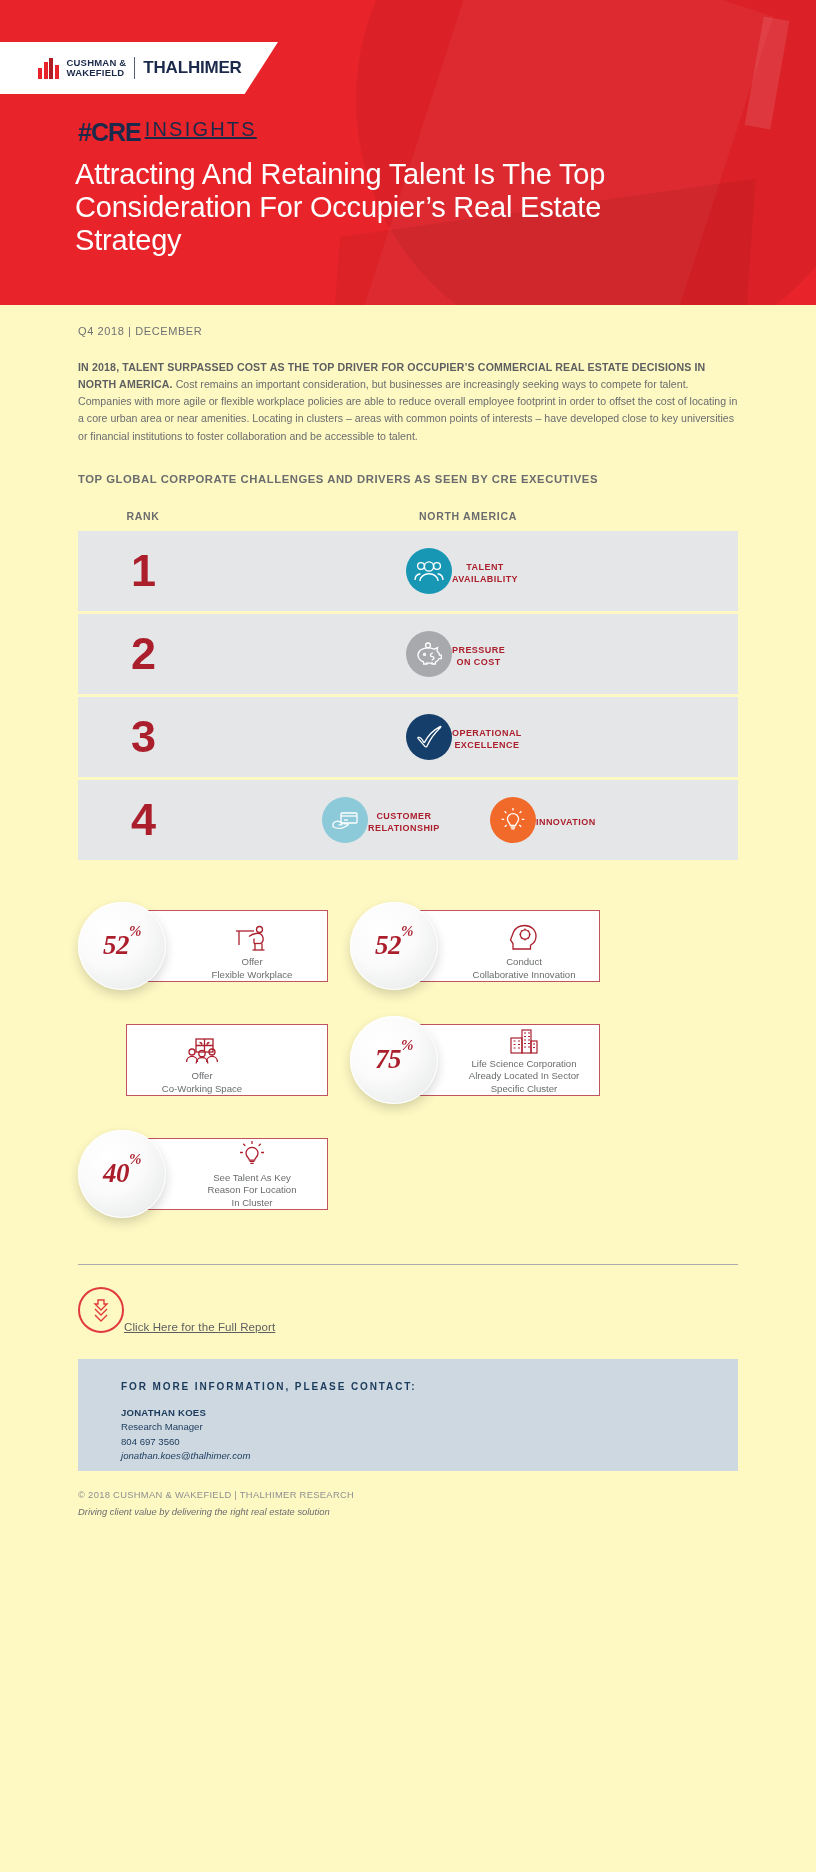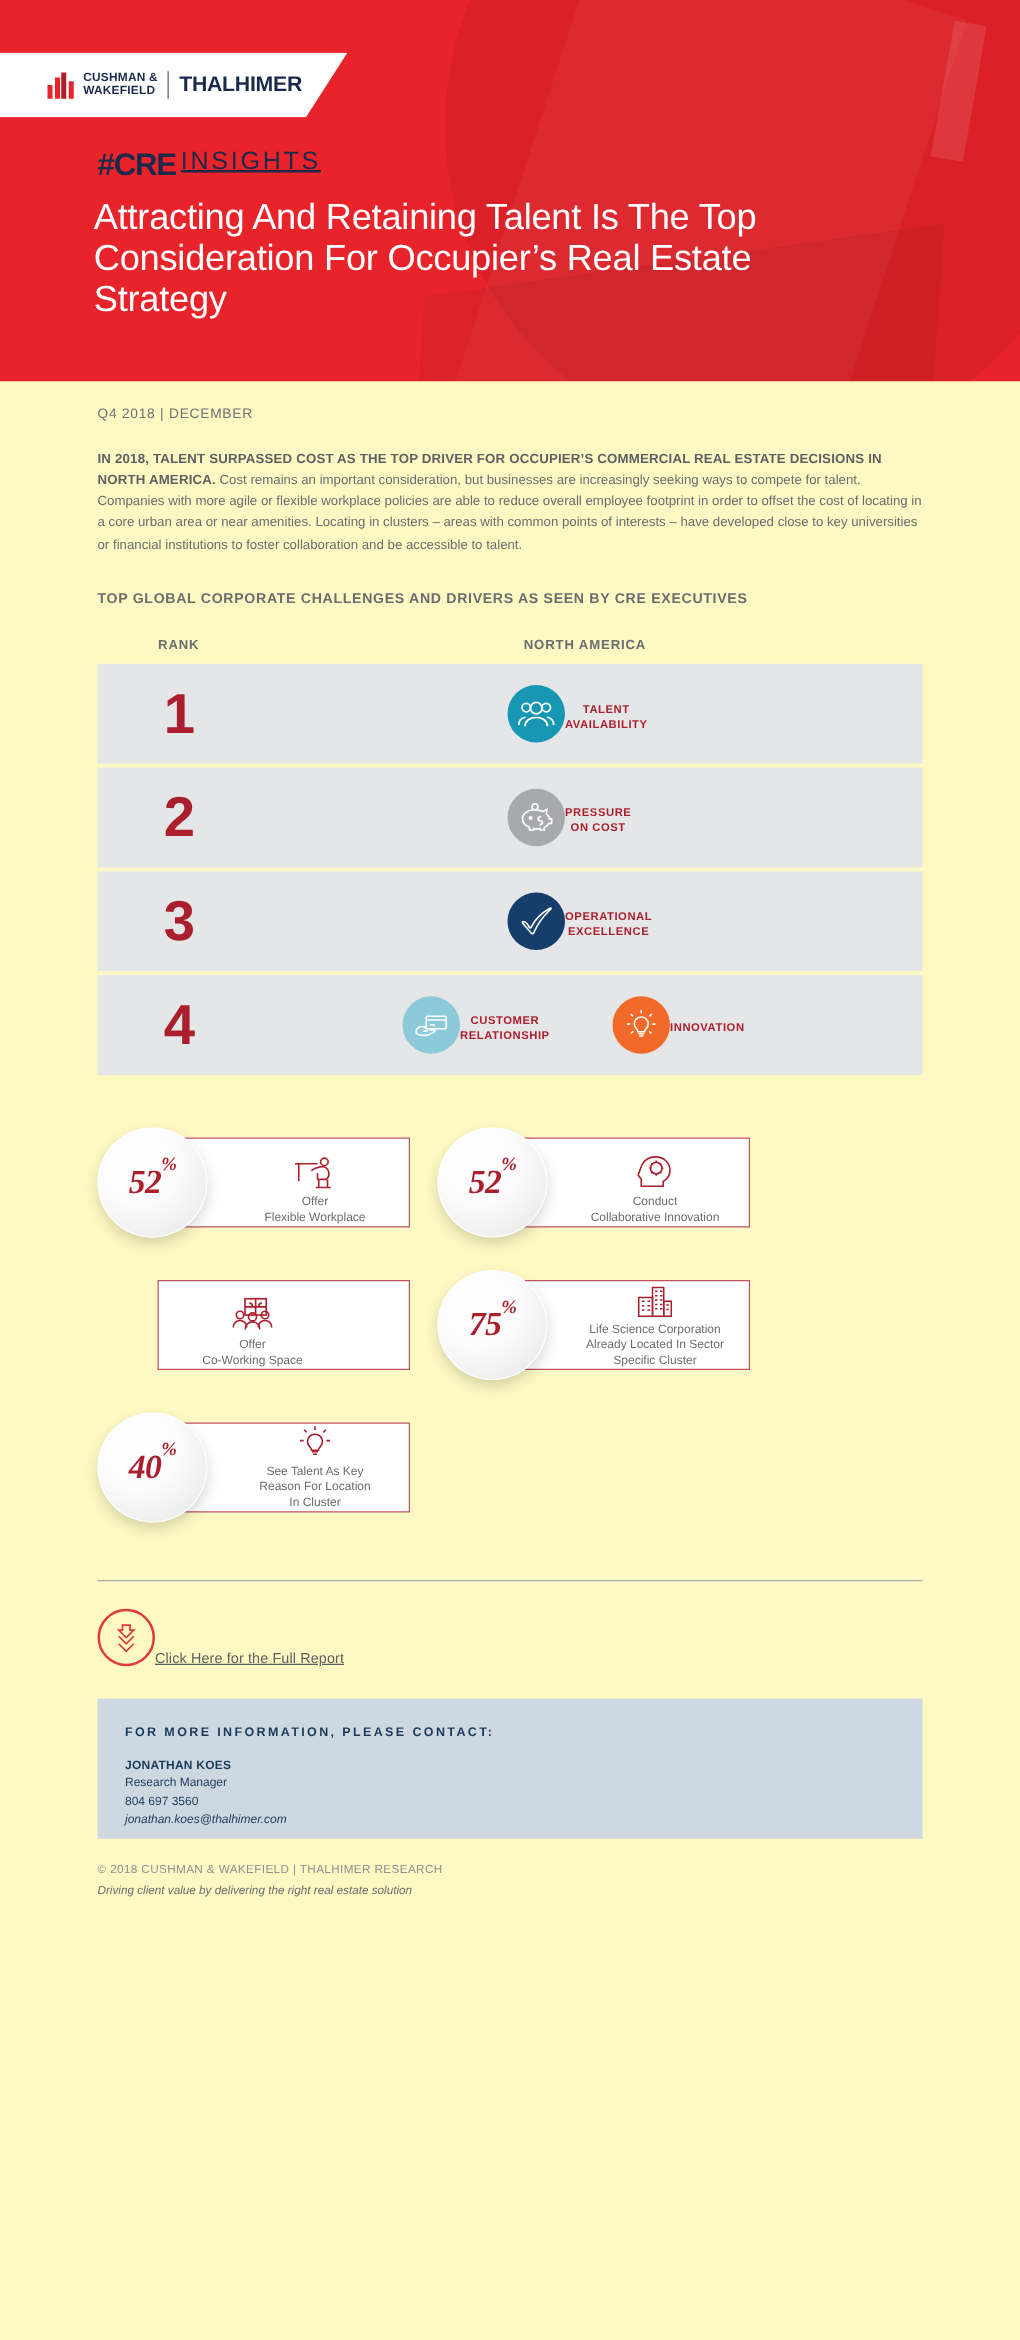--- a/index.html
+++ b/index.html
@@ -172,21 +172,21 @@
   }
   .report-link a {
     font-size: 11.5px; color:#5c5e60; text-decoration: underline;
     letter-spacing:.1px;
   }
 
   
   .contact {
     margin-top: 26px;
     background:#cdd8e0; height: 112px;
-    padding: 22px 22px;
+    padding: 22px 43px;
   }
   .contact-head {
     font-size: 10px; font-weight:bold; color:#1b3a5c;
     letter-spacing: 1.9px;
   }
   .contact-lines { margin-top: 14px; font-size: 9.6px; color:#1b3a5c; line-height:1.5; }
   .contact-lines .nm { font-weight:bold; letter-spacing:.2px; }
   .contact-lines .em { font-style: italic; }
 
   

